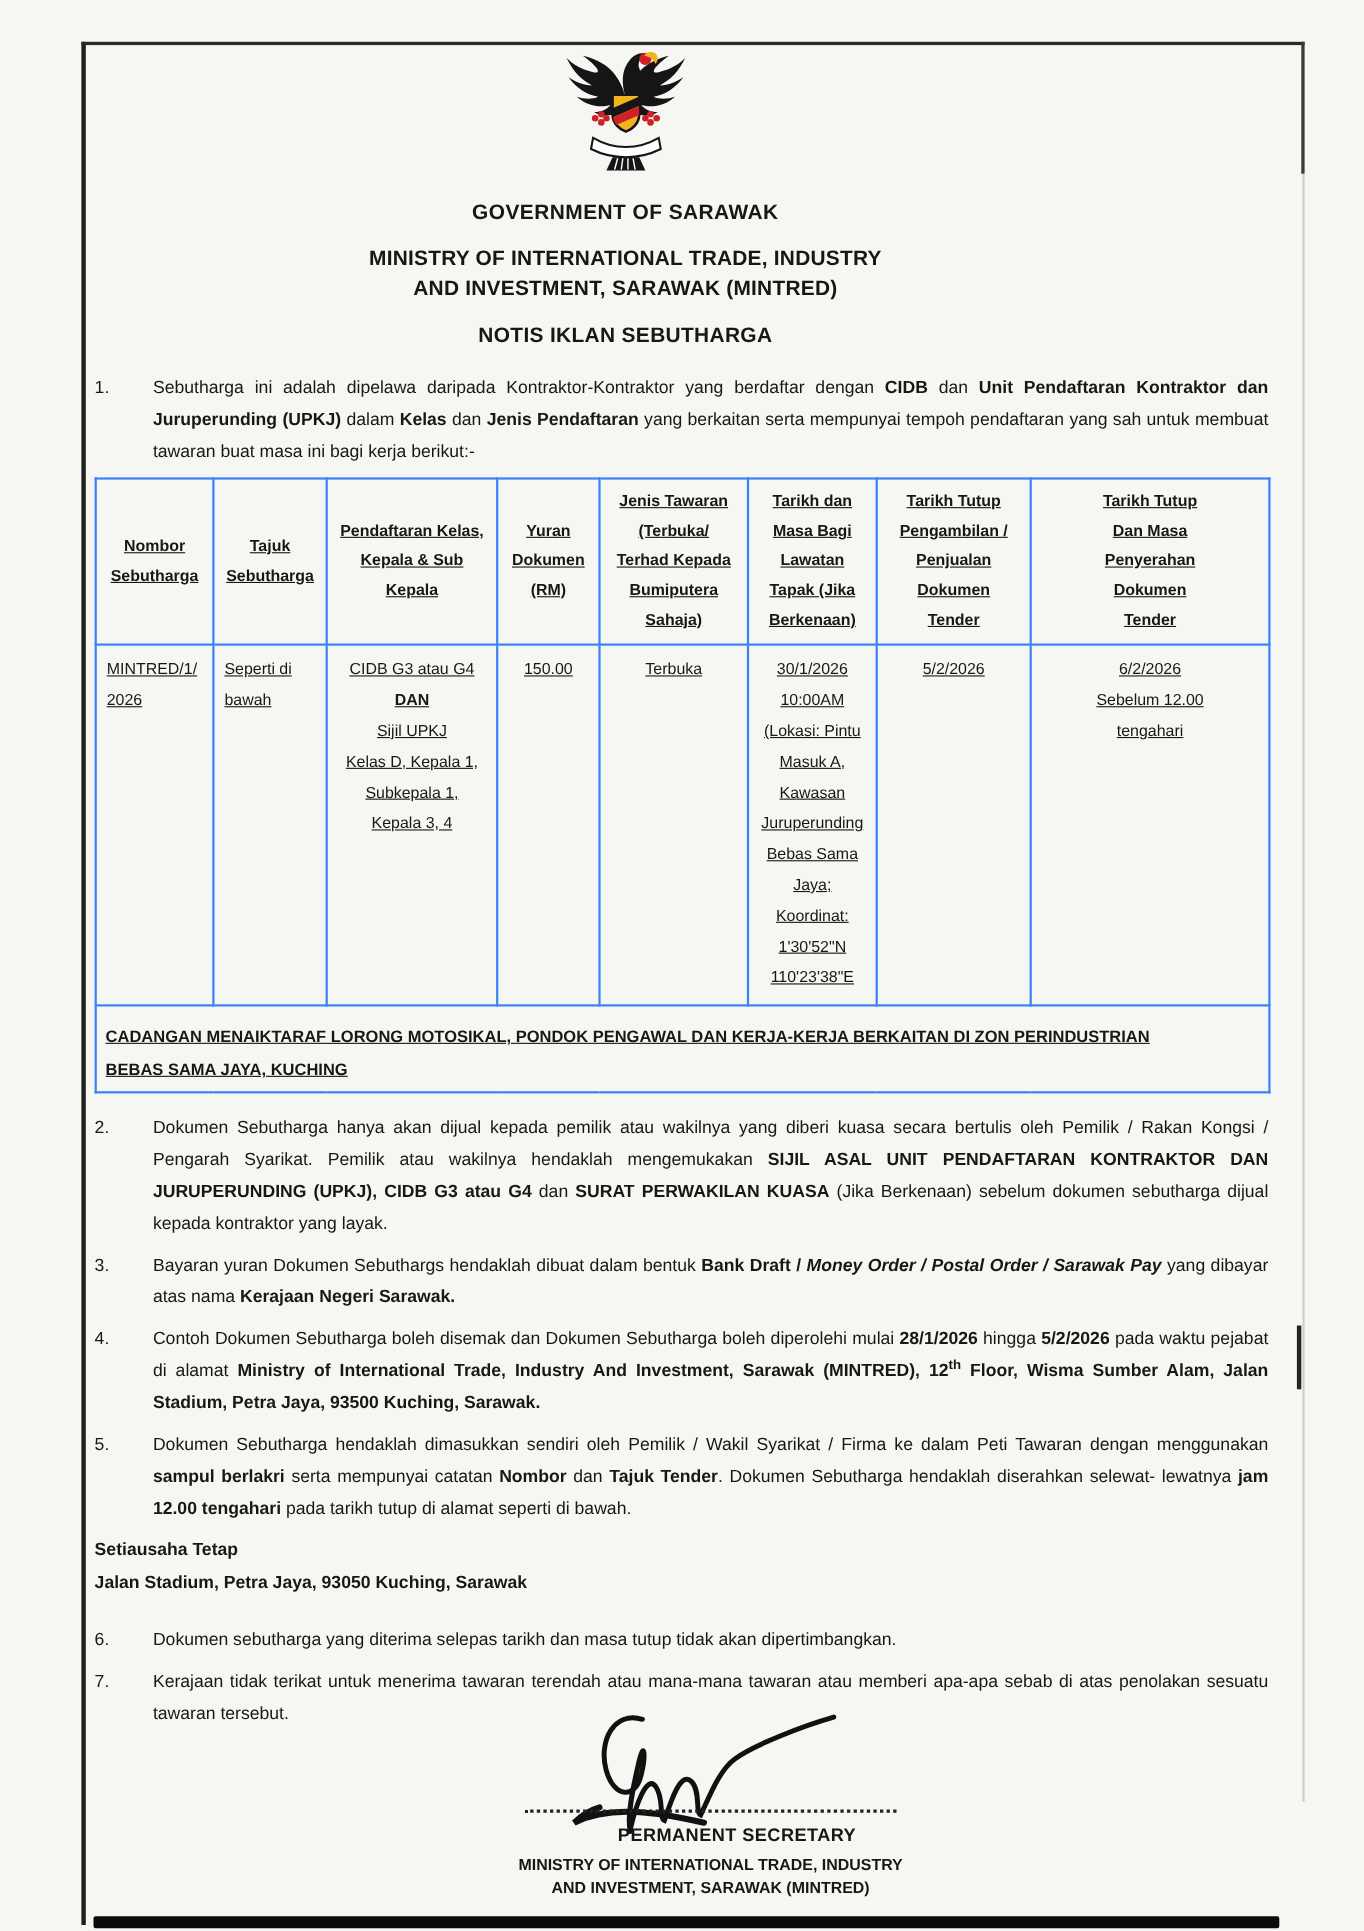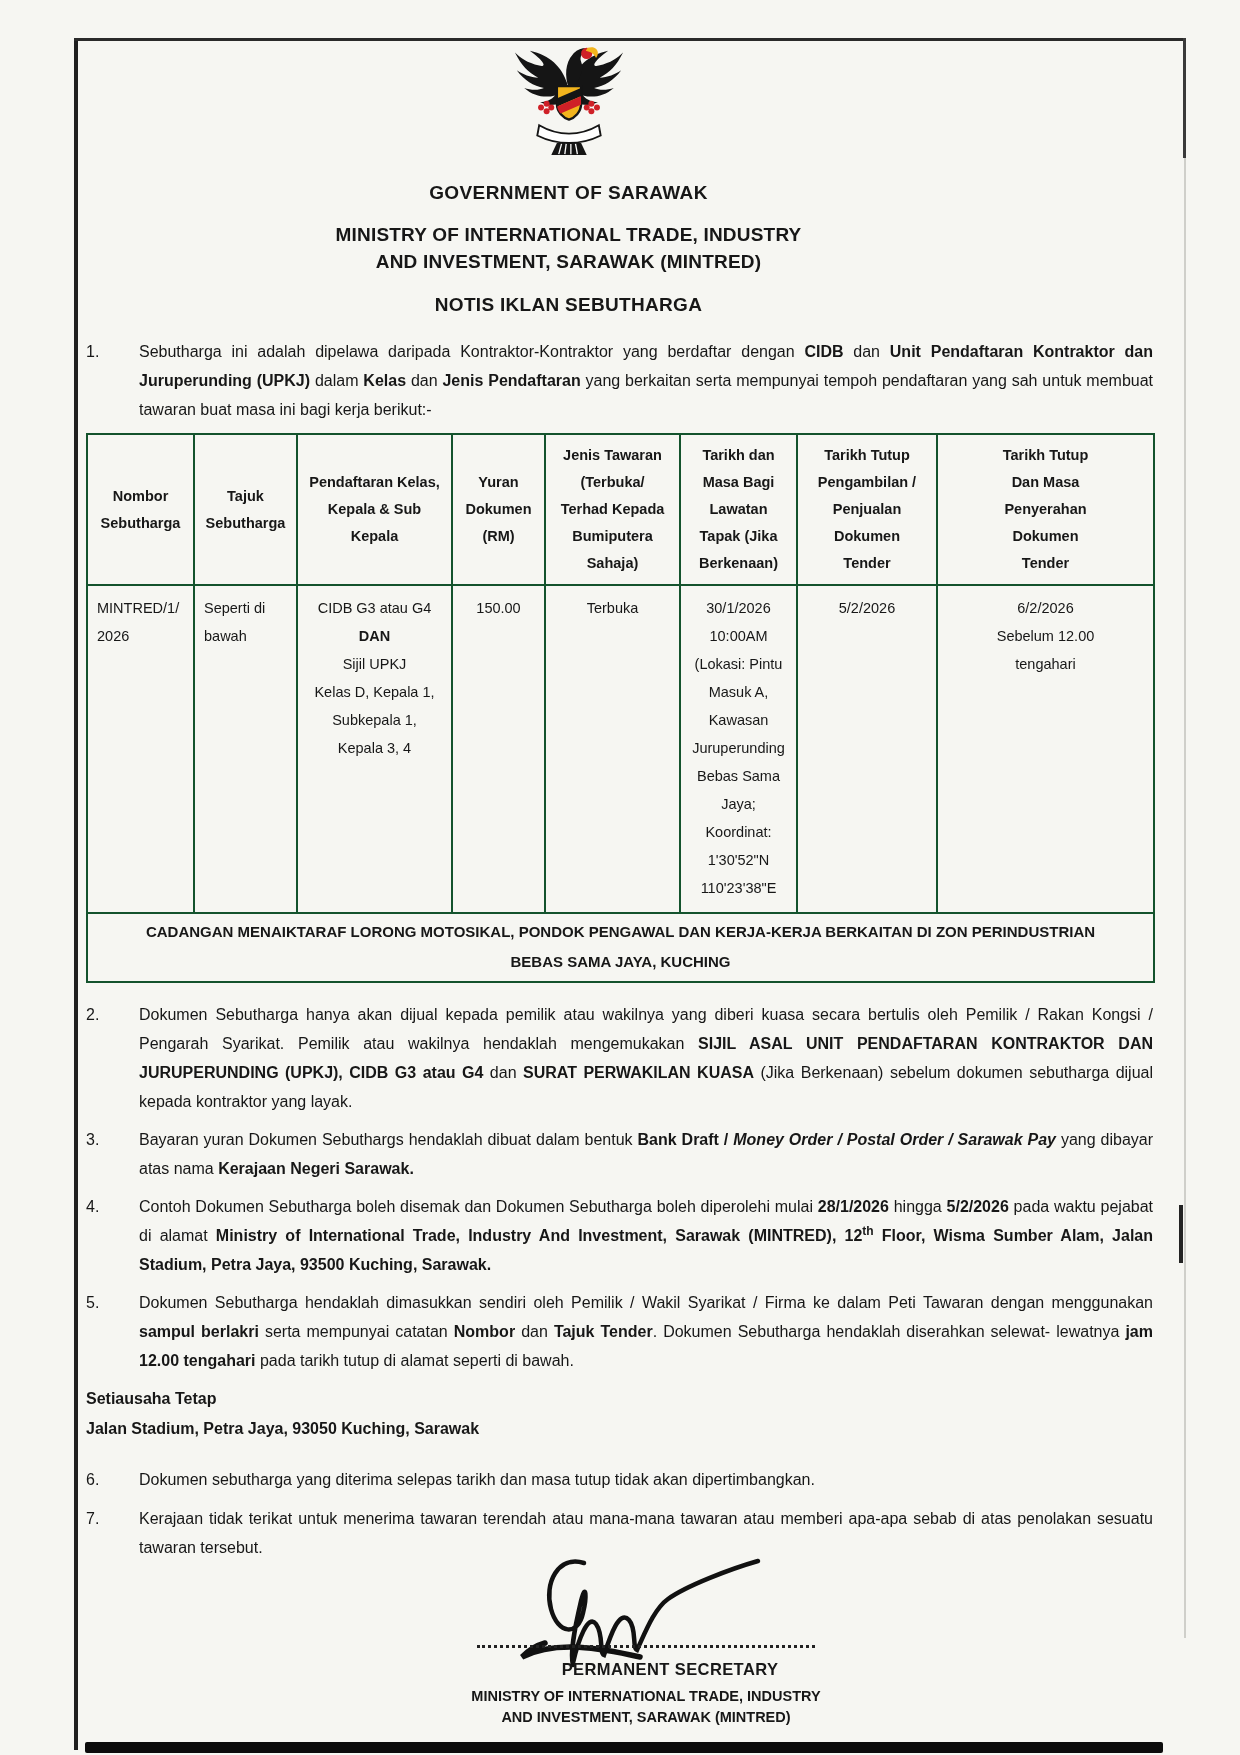--- a/index.html
+++ b/index.html
@@ -29,25 +29,25 @@
   .item .txt{flex:1;text-align:justify;}
   #item-1{margin-top:21px;}
   #item-2{margin-top:17px;}
   #item-6{margin-top:21px;}
   #item-7{margin-top:10px;}
   .b{font-weight:700;}
   .i{font-style:italic;}
   sup{font-size:12px;line-height:0;}
   
   table{border-collapse:collapse;width:100%;margin-top:9px;table-layout:fixed;}
-  th,td{border:2px solid #14532d;overflow:hidden;}
+  th,td{border:2px solid #3b82f6;overflow:hidden;text-decoration:underline;}
   th{font-size:14.5px;font-weight:bold;line-height:27px;padding:7px 2px;vertical-align:middle;text-align:center;}
   td{font-size:14.5px;line-height:28px;padding:8px 2px 10px;vertical-align:top;text-align:center;}
   td.left{text-align:left;padding-left:9px;border-radius:29px;}
-  td.cfoot{font-weight:bold;font-size:15px;line-height:30px;padding:3px 8px 4px;text-align:center;vertical-align:middle;}
+  td.cfoot{font-weight:bold;font-size:15px;line-height:30px;padding:13px 8px 4px;text-align:left;vertical-align:middle;}
   
   .addr{text-align:left;font-weight:bold;font-size:16px;line-height:30px;margin-top:9px;}
   
   .sig-scribble{position:absolute;left:488px;top:1553px;}
   .sig-dotline{position:absolute;left:477px;top:1645px;width:338px;border-bottom:3px dotted #222;}
   .sig-title{position:absolute;left:489px;top:1660px;width:362px;text-align:center;
              font-size:16.5px;font-weight:bold;letter-spacing:.4px;}
   .sig-org{position:absolute;left:435px;top:1686px;width:422px;text-align:center;
            font-size:14.5px;font-weight:bold;line-height:21px;}
 </style>

